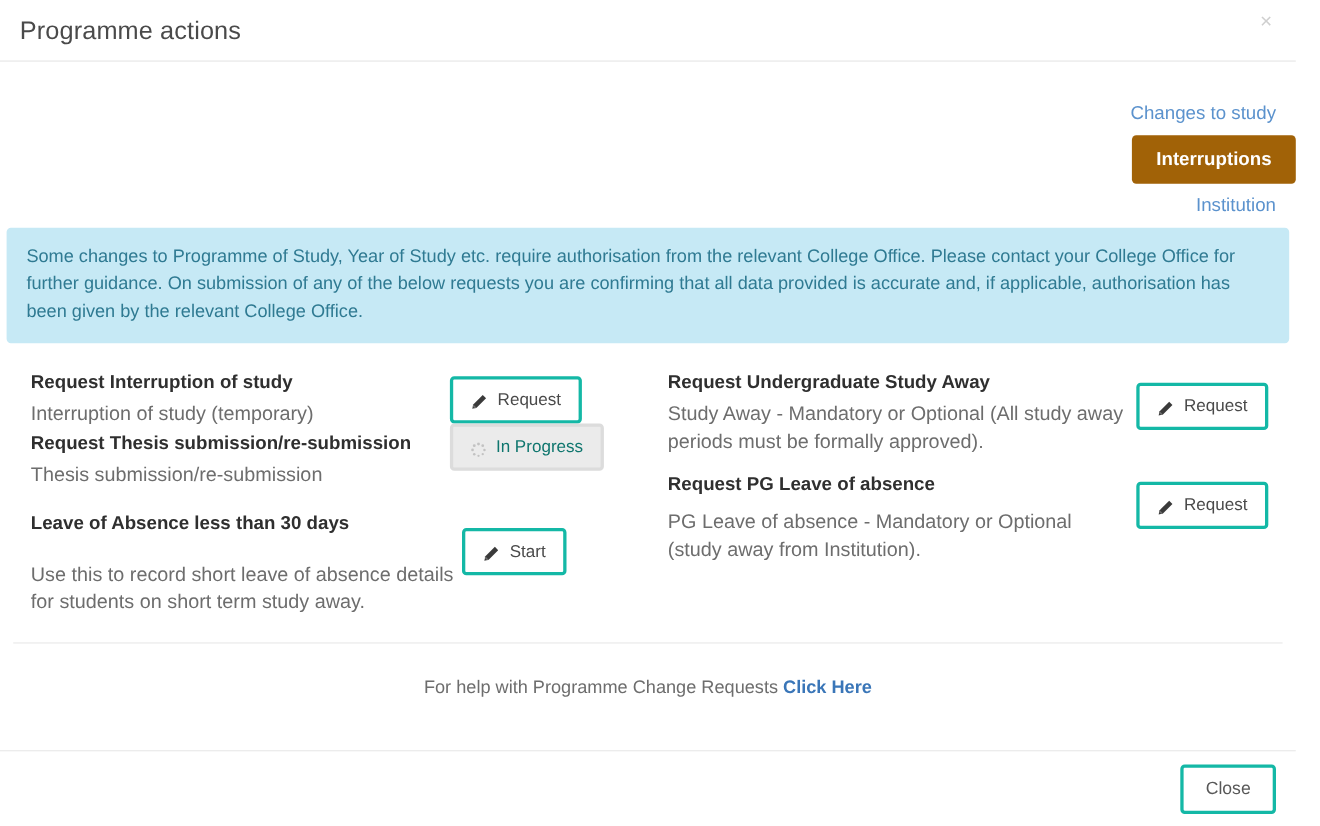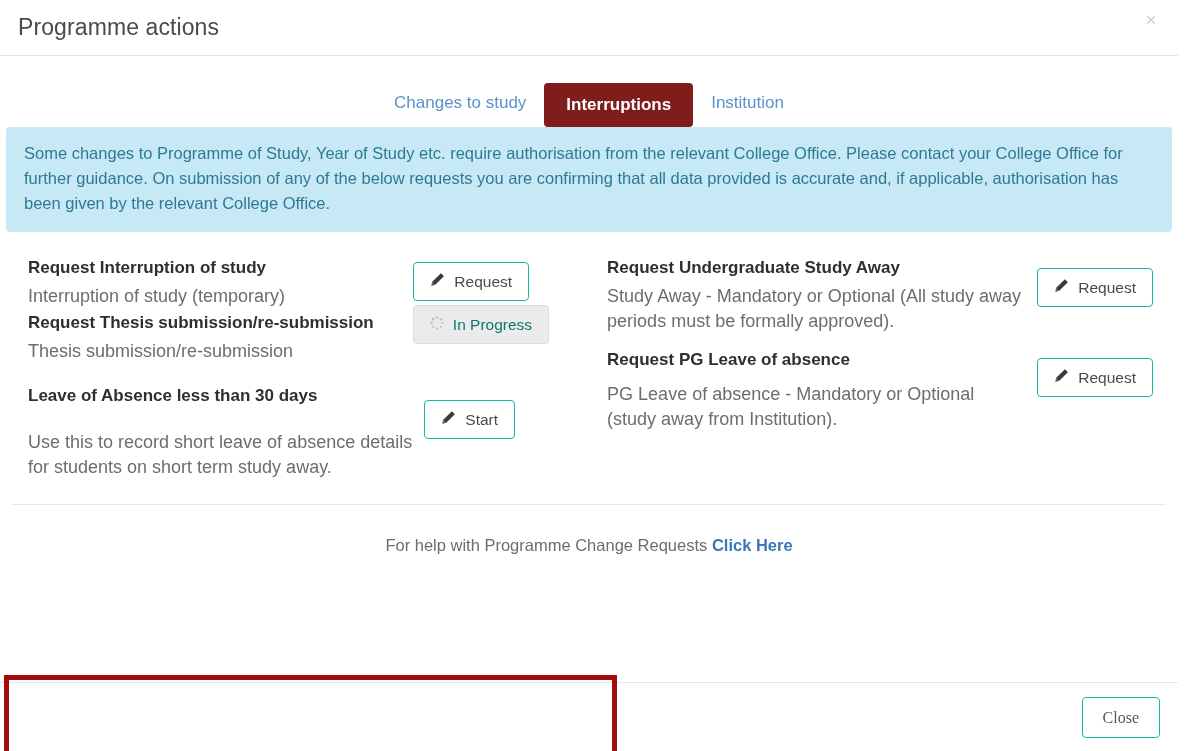--- a/index.html
+++ b/index.html
@@ -60,36 +60,37 @@
   .modal-body {
     flex: 1 1 auto;
     padding: 0;
     position: relative;
   }
 
   
   .tabs {
     display: flex;
     justify-content: center;
-    align-items: flex-start;
+    align-items: flex-end;
     gap: 0px;
     padding-top: 27px;
     padding-bottom: 0px;
+    flex-direction: column;
   }
   .tab {
     font-size: 17px;
     color: #5b92cd;
     padding: 10px 18px;
     border-radius: 4px;
     cursor: pointer;
     white-space: nowrap;
     line-height: 20px;
   }
   .tab.active {
-    background: #7f1d1d;
+    background: #a16207;
     color: #ffffff;
     font-weight: 700;
     padding: 12px 22px;
   }
 
   
   .alert-info {
     margin: 0 6px 0 6px;
     background: #c6e9f5;
     color: #2f7a92;
@@ -128,43 +129,42 @@
   }
   .action-desc {
     font-size: 18px;
     color: #6d6d6d;
     line-height: 25px;
   }
 
   
   .btn {
     display: inline-flex;
-    align-items: flex-start;
+    align-items: flex-end;
     gap: 9px;
     background: #ffffff;
-    border: 1px solid #14b8a6;
+    border: 3px solid #14b8a6;
     border-radius: 4px;
     padding: 9px 16px;
     font-size: 15.5px;
     color: #4a4a4a;
     cursor: pointer;
     white-space: nowrap;
     line-height: 19px;
   }
   .btn.disabled {
     background: #ebebeb;
     border-color: #dcdcdc;
     color: #0f766e;
     cursor: default;
   }
   .btn-footer {
     padding: 10px 20px;
     font-size: 16px;
     color: #585858;
-    font-family: Liberation Serif, serif;
   }
 
   .pencil { width: 15px; height: 15px; display: block; }
   .spinner { width: 14px; height: 14px; display: block; }
 
   
   .highlight-box {
     position: absolute;
     left: 4px;
     top: 431px;

